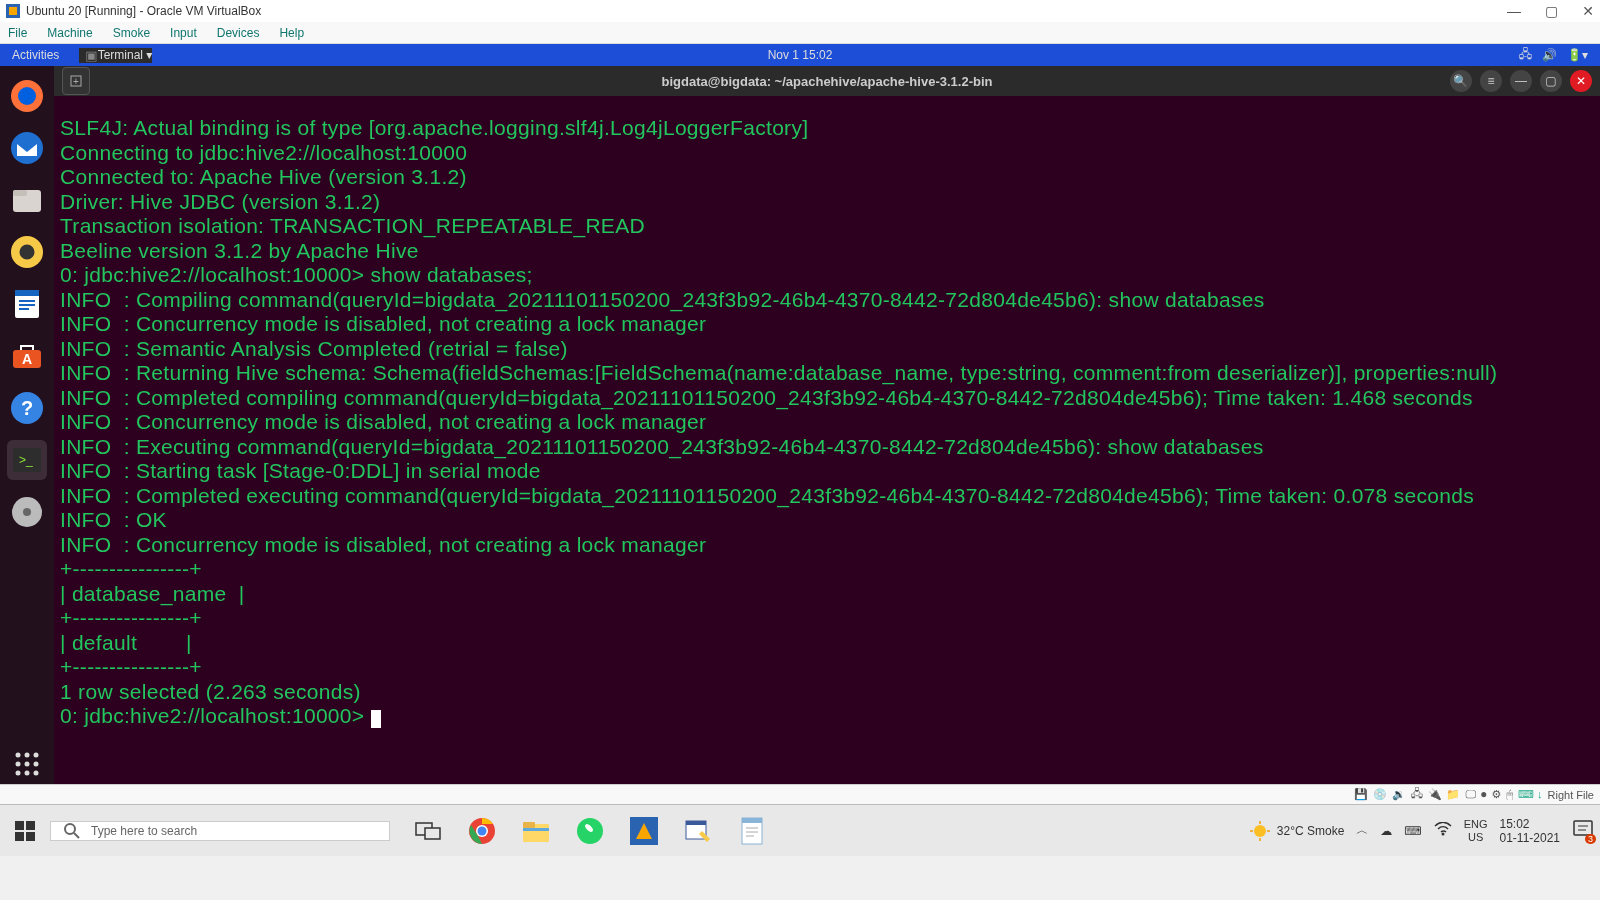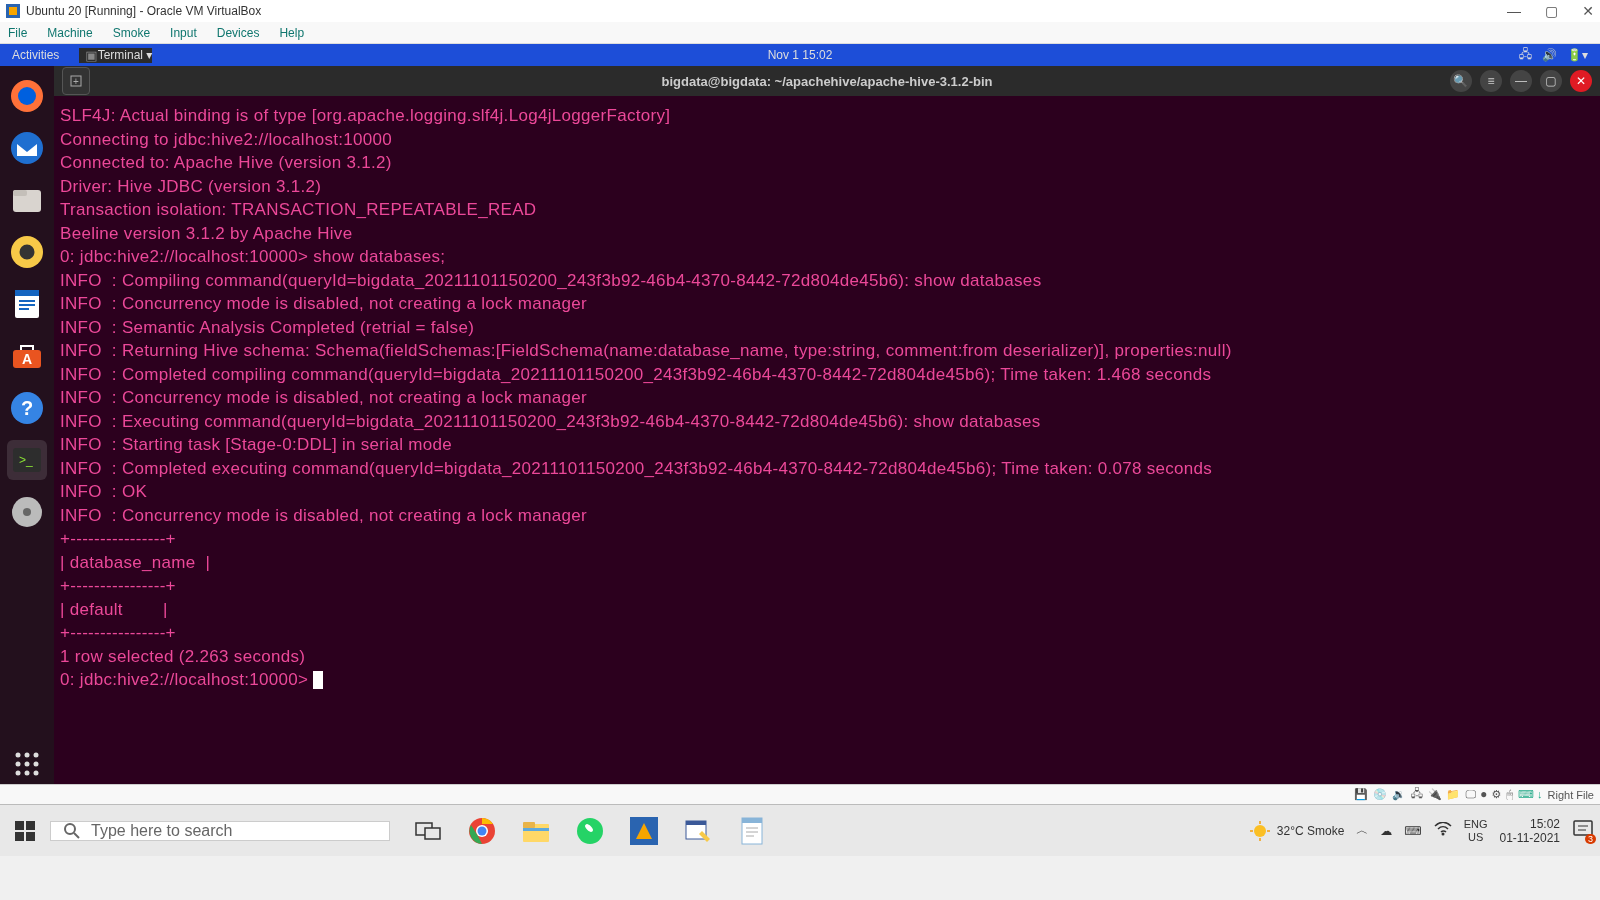--- a/index.html
+++ b/index.html
@@ -17,32 +17,32 @@
 .app-chrome .t{font-size:13px;color:#888}
 .vm-body{display:flex;height:718px;background:#2c001e}
 .dock{width:54px;background:rgba(30,30,30,.55);display:flex;flex-direction:column;align-items:center;padding-top:10px;gap:12px}
 .dock-icon{width:40px;height:40px;border-radius:8px;display:flex;align-items:center;justify-content:center;cursor:pointer}
 .term-wrap{flex:1;display:flex;flex-direction:column}
 .term-bar{height:30px;background:#2b2b2b;display:flex;align-items:center;color:#ccc;font-size:13px;position:relative}
 .term-bar .title{position:absolute;left:50%;transform:translateX(-50%);font-weight:700}
 .term-bar .left{display:flex;gap:8px;padding-left:8px}
 .term-bar .right{margin-left:auto;display:flex;gap:8px;padding-right:8px;align-items:center}
 .circ{width:22px;height:22px;border-radius:50%;display:flex;align-items:center;justify-content:center;font-size:12px}
-.term-content{flex:1;background:#2c001e;color:#ec4899;font-family:'DejaVu Sans Mono','Consolas',monospace;font-size:17px;line-height:23.5px;padding:8px 6px;white-space:pre-wrap;letter-spacing:.3px}
+.term-content{flex:1;background:#2c001e;color:#22c55e;font-family:'DejaVu Sans Mono','Consolas',monospace;font-size:21px;line-height:23.5px;padding:20px 6px;white-space:pre-wrap;letter-spacing:.3px}
 .cursor{display:inline-block;width:10px;height:18px;background:#fff;vertical-align:text-bottom}
 .vb-status{height:20px;background:#f8f8f8;border-top:1px solid #ccc;display:flex;align-items:center;justify-content:flex-end;padding:0 6px;gap:5px;font-size:11px;color:#555}
 .taskbar{height:52px;background:#e8e8e8;display:flex;align-items:center;border-top:1px solid #bbb}
 .win-start{width:50px;height:52px;display:flex;align-items:center;justify-content:center;cursor:pointer}
-.search{flex:0 0 340px;height:20px;background:#fff;border:1px solid #ccc;display:flex;align-items:center;padding:0 12px;color:#666;font-size:16px;gap:10px}
+.search{flex:0 0 340px;height:20px;background:#fff;border:1px solid #ccc;display:flex;align-items:center;padding:0 12px;color:#666;font-size:12px;gap:10px}
 .tb-icons{display:flex;gap:22px;padding:0 22px;align-items:center}
 .tb-icon{width:32px;height:32px;display:flex;align-items:center;justify-content:center;cursor:pointer}
 .sys-tray{margin-left:auto;display:flex;align-items:center;gap:12px;padding-right:6px;font-size:12px;color:#333}
 .weather{display:flex;align-items:center;gap:6px}
 .lang{display:flex;flex-direction:column;line-height:13px;font-size:11px;text-align:center}
-.clock{display:flex;flex-direction:column;line-height:14px;font-size:12px;text-align:right}
+.clock{display:flex;flex-direction:column;line-height:14px;font-size:12px;text-align:left}
 .tab-btn{width:28px;height:28px;border:1px solid #555;border-radius:4px;display:flex;align-items:center;justify-content:center;background:#333}
 </style>
 </head>
 <body>
 
 <div class="win-title">
   <svg width="14" height="14">
       <rect width="14" height="14" fill="#2a64b0"></rect>
       <rect x="3" y="3" width="8" height="8" fill="#f7a500"></rect>
     </svg>

